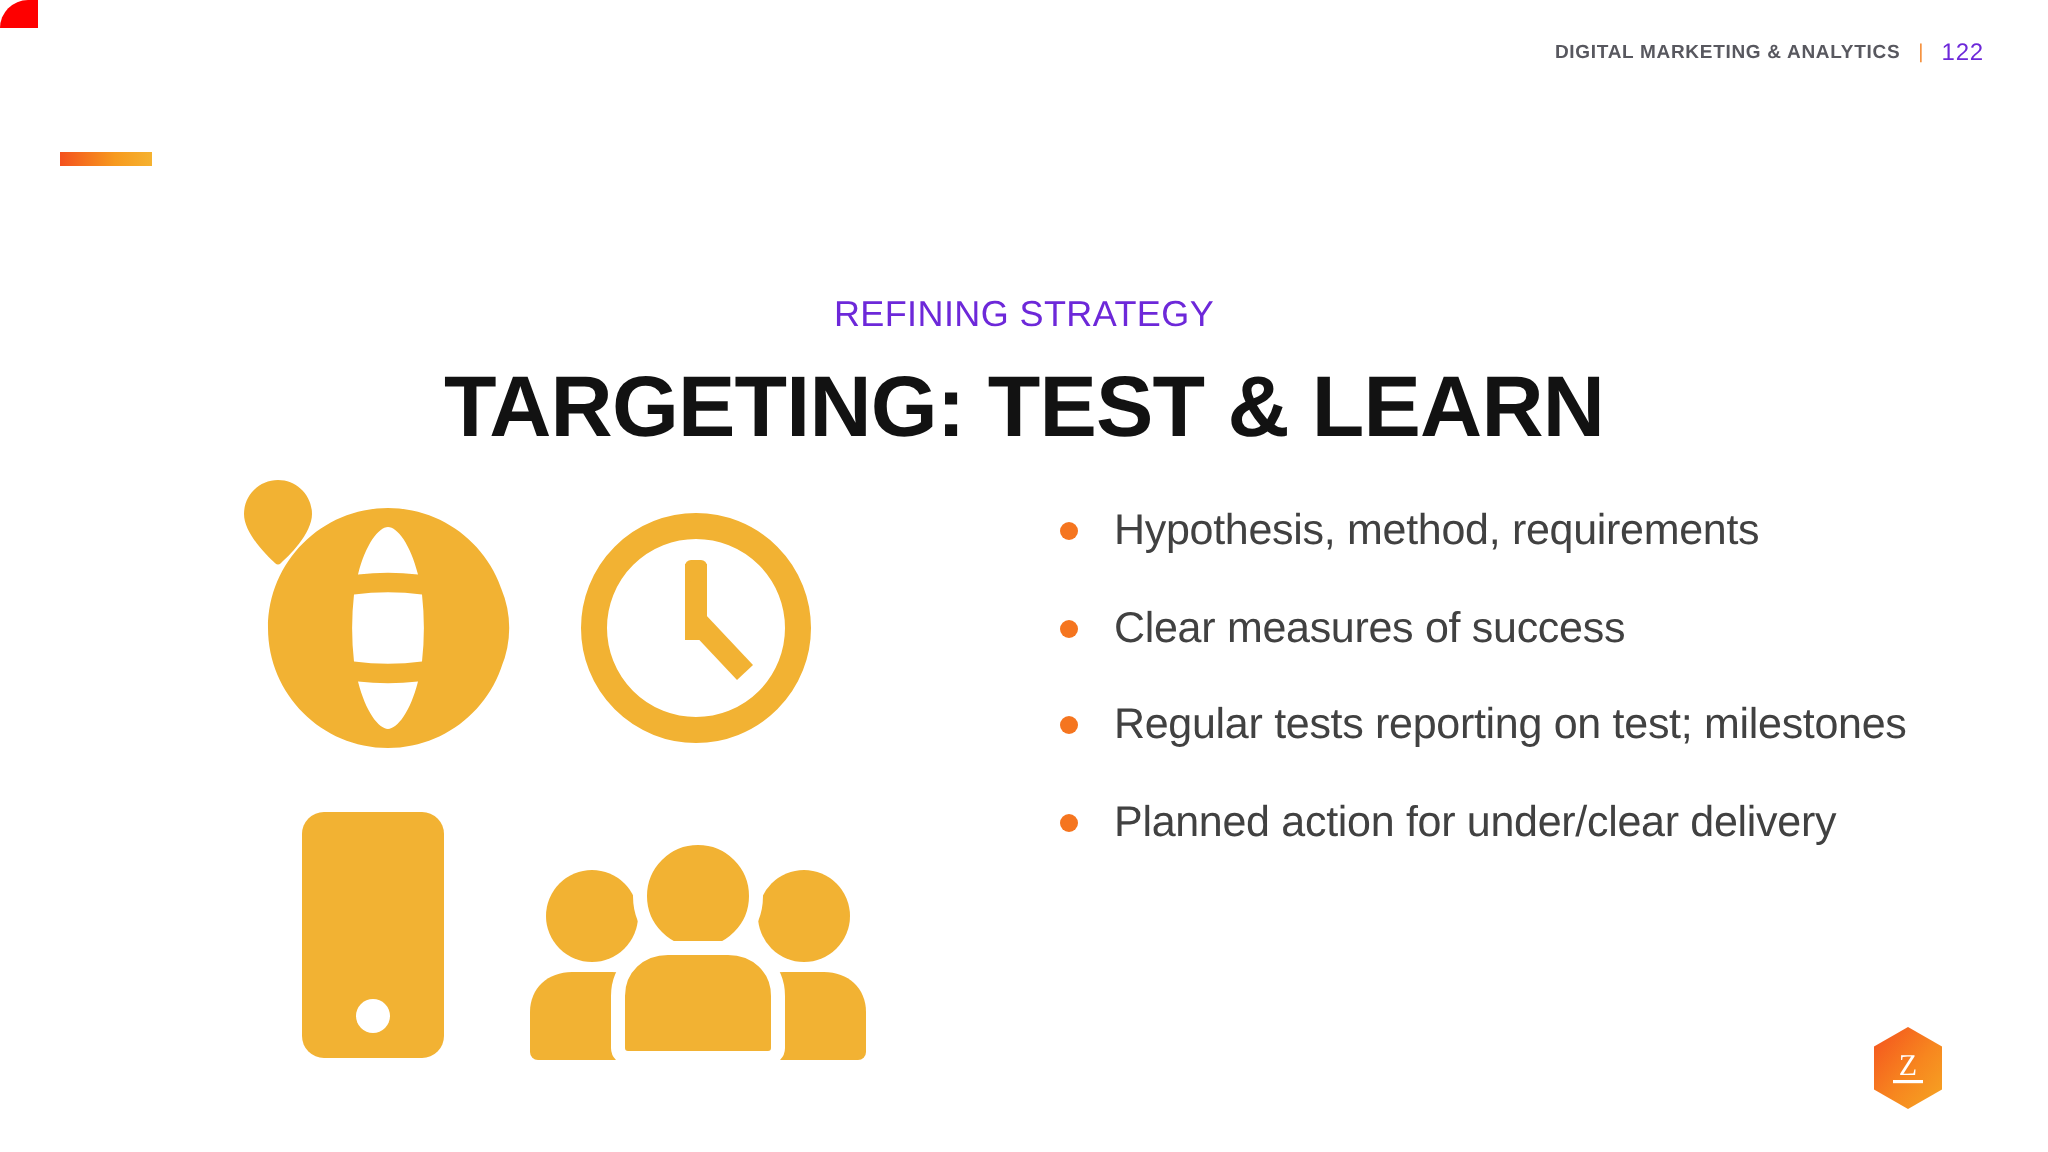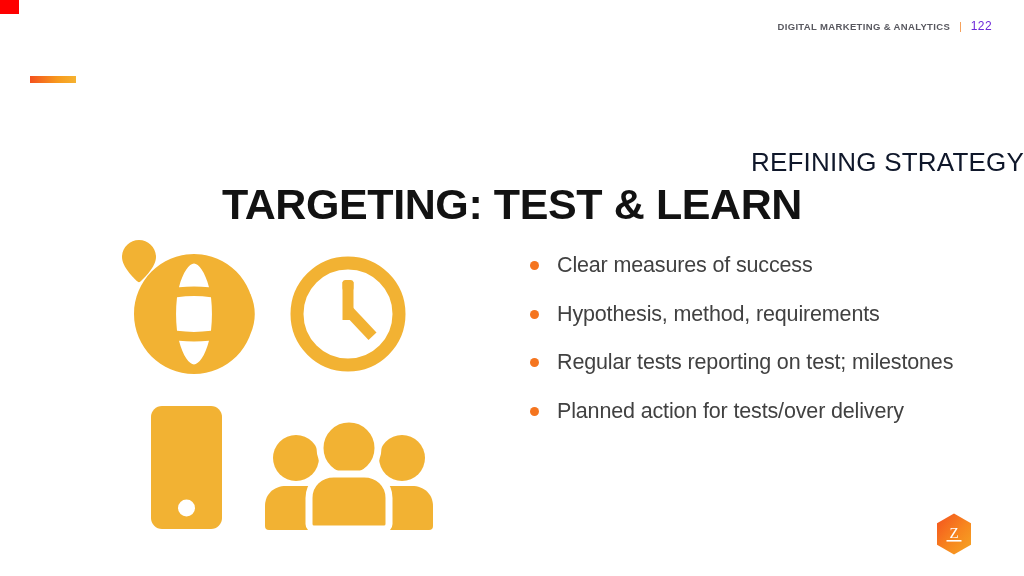--- a/index.html
+++ b/index.html
@@ -9,20 +9,21 @@
   }
   body {
     font-family: "Liberation Sans", sans-serif;
   }
   #slide {
     position: relative;
     width: 1024px;
     height: 576px;
     background: #ffffff;
     overflow: hidden;
+    border-radius: 14px;
   }
 
   
   .corner-square {
     position: absolute;
     left: 0;
     top: 0;
     width: 19px;
     height: 14px;
     background: #fe0000;
@@ -61,24 +62,24 @@
     color: #6d28d9;
     letter-spacing: 0.4px;
   }
 
   
   .eyebrow {
     position: absolute;
     left: 0;
     right: 0;
     top: 147px;
-    text-align: right;
-    font-size: 26px;
+    text-align: center;
+    font-size: 18px;
     letter-spacing: 0.2px;
-    color: #0f172a;
+    color: #6d28d9;
   }
   .title {
     position: absolute;
     left: 0;
     right: 0;
     top: 180px;
     text-align: center;
     font-size: 43px;
     font-weight: bold;
     letter-spacing: -0.4px;
@@ -206,33 +207,33 @@
         </g>
       </svg>
     </div>
 
   </div>
 
   <div class="content">
     <ul class="bullets">
       <li class="bullet-item">
         <span class="bullet-dot"></span>
+        <span class="bullet-text">Hypothesis, method, requirements</span>
+      </li>
+      <li class="bullet-item">
+        <span class="bullet-dot"></span>
         <span class="bullet-text">Clear measures of success</span>
       </li>
       <li class="bullet-item">
         <span class="bullet-dot"></span>
-        <span class="bullet-text">Hypothesis, method, requirements</span>
-      </li>
-      <li class="bullet-item">
-        <span class="bullet-dot"></span>
         <span class="bullet-text">Regular tests reporting on test; milestones</span>
       </li>
       <li class="bullet-item">
         <span class="bullet-dot"></span>
-        <span class="bullet-text">Planned action for tests/over delivery</span>
+        <span class="bullet-text">Planned action for under/clear delivery</span>
       </li>
     </ul>
   </div>
 
   <div class="logo">
     <svg viewBox="0 0 40 45">
       <defs>
         <linearGradient id="logoGrad" x1="0" y1="0" x2="1" y2="1">
           <stop offset="0%" stop-color="#f4511e"></stop>
           <stop offset="55%" stop-color="#f7861f"></stop>

